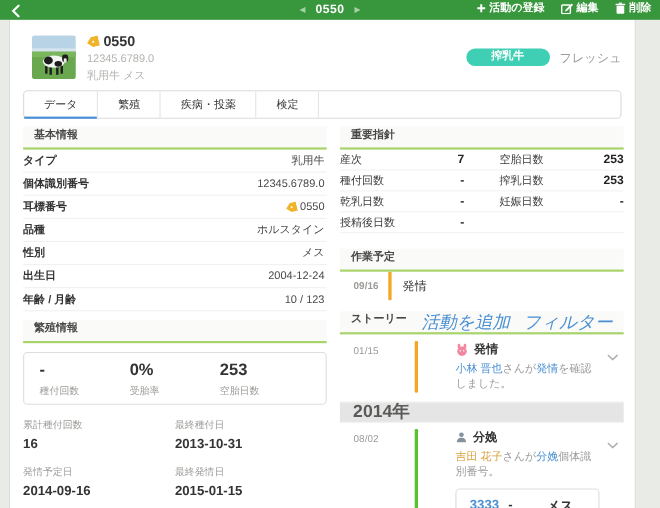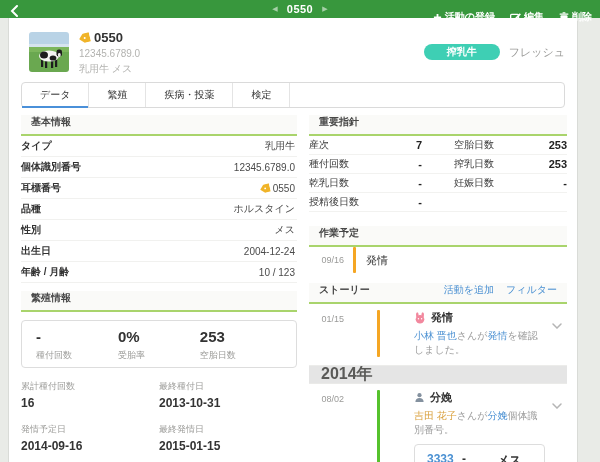--- a/index.html
+++ b/index.html
@@ -10,21 +10,21 @@
     font-family:"Liberation Sans","DejaVu Sans",sans-serif;
     color:#333;
   }
   
   .topbar { position:absolute; top:0; left:0; right:0; height:18px; background:#38973d; z-index:5; }
   .topbar-back { position:absolute; left:10px; top:3px; cursor:pointer; }
   .pager { position:absolute; left:50%; top:0; height:18px; transform:translateX(-50%);
            display:flex; align-items:center; gap:9px; color:#fff; }
   .pager-arrow { font-size:7px; color:rgba(255,255,255,.55); cursor:pointer; }
   .pager-cur { font-size:11px; font-weight:bold; letter-spacing:.5px; }
-  .topbar-actions { position:absolute; right:8px; top:0; height:24px; display:flex; gap:15px; align-items:flex-end; }
+  .topbar-actions { position:absolute; right:8px; top:0; height:24px; display:flex; gap:15px; align-items:flex-start; }
   .tb-btn { display:flex; align-items:center; gap:3px; color:#fff; font-size:10px; font-weight:bold; cursor:pointer; }
   
   .card { position:absolute; top:18px; left:8px; width:570px; height:444px; background:#fff;
           border-left:1px solid #d9dbd7; border-right:1px solid #d9dbd7; }
   
   .profile { position:absolute; top:12px; left:12px; right:12px; height:52px; }
   .cow-photo { position:absolute; left:8px; top:2px; width:40px; height:40px; border-radius:3px; overflow:hidden; cursor:pointer; }
   .prof-info { position:absolute; left:58px; top:0; }
   .prof-tagline { display:flex; align-items:center; gap:4px; }
   .prof-tag { font-size:13px; font-weight:bold; color:#333; }
@@ -40,21 +40,21 @@
   .tab { position:relative; padding:0 18px; display:flex; align-items:center; font-size:10px;
          color:#333; border-right:1px solid #e4e4e4; cursor:pointer; }
   .tab.active::after { content:""; position:absolute; left:0; right:0; bottom:-1px; height:2px; background:#4a90d9; }
   
   .left-col  { position:absolute; top:97px; left:12px;  width:276px; }
   .right-col { position:absolute; top:97px; left:300px; width:258px; }
   .sechdr { height:21px; background:#fafaf8; border-bottom:2px solid #a9d46c;
             display:flex; align-items:flex-start; justify-content:space-between; padding:0 10px;
             font-size:10px; font-weight:bold; color:#484848; }
   .sechdr-links { display:flex; gap:12px; font-weight:normal; }
-  .lnk { color:#4a90d2; font-size:10px; cursor:pointer; }
+  .lnk { color:#4a90d2; font-size:16px; cursor:pointer;font-style:italic; }
   
   .kvrow { height:21px; display:flex; justify-content:space-between; align-items:center;
            border-bottom:1px solid #f1f1ef; font-size:10px; padding:0 2px 0 0; }
   .kv-label { font-weight:bold; color:#333; }
   .kv-value { color:#4a4a4a; display:flex; align-items:center; gap:3px; }
   
   .section-gap { margin-top:8px; }
   .stats-box { margin-top:8px; border:1px solid #ddd; border-radius:4px; padding:8px 14px;
                display:flex; height:48px; }
   .stat { width:33.3%; }
@@ -67,21 +67,21 @@
   .ind-row { display:flex; height:19px; align-items:center; border-bottom:1px solid #f2f2f0; }
   .ind-half { flex:1; display:flex; justify-content:space-between; align-items:center; }
   .ind-half.lh { padding-right:16px; }
   .ind-half.rh { padding-left:16px; }
   .ind-label { font-size:10px; color:#3a3a3a; }
   .ind-val { font-size:11px; font-weight:bold; color:#222; }
   
   .sched { margin-top:14px; }
   .sched-item { display:flex; align-items:stretch; height:26px; }
   .t-date { width:44px; flex:none; text-align:right; padding-right:9px; font-size:9px; color:#9a9a98; }
-  .sched-item .t-date { align-self:center; }
+  .sched-item .t-date { align-self:center;font-weight:bold; }
   .t-bar { width:3px; flex:none; border-radius:1px; }
   .bar-orange { background:#f5a623; }
   .bar-green  { background:#56c22d; }
   .sched-label { font-size:11px; color:#333; padding-left:10px; align-self:center; }
   
   .story { margin-top:10px; }
   .entry { position:relative; display:flex; padding:6px 0 8px 0; border-bottom:1px solid #ececea;gap:24px; }
   .entry .t-date { padding-top:4px; }
   .entry-body { flex:1; padding-left:10px; padding-right:22px; }
   .entry-title { display:flex; align-items:center; gap:5px; font-size:11px; font-weight:bold; color:#333; }

